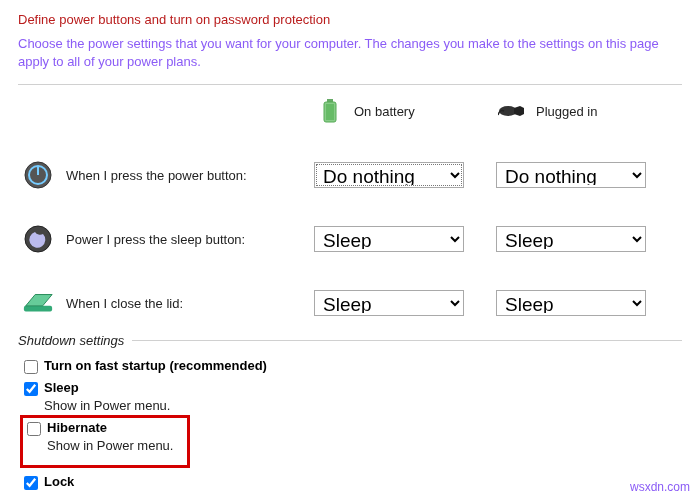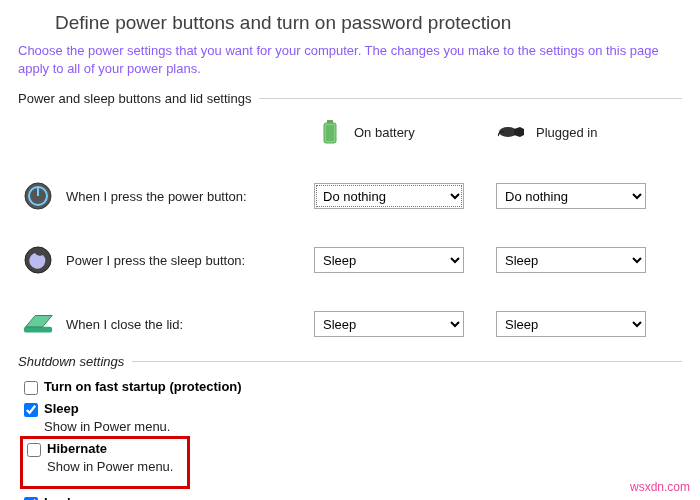--- a/index.html
+++ b/index.html
@@ -7,25 +7,24 @@
       font-family: "Segoe UI", Tahoma, sans-serif;
       font-size: 13px;
       color: #000;
       background: #fff;
       width: 700px;
       height: 500px;
       padding: 12px 18px;
       overflow: hidden;
     }
     .title {
-      color: #404040;
-      font-size: 19px;
+      color: #b91c1c;
+      font-size: 13px;
       font-weight: 400;
       margin-bottom: 8px;
-      margin-left: 37px;
     }
     .subtitle {
       font-size: 13px;
       color: #8b5cf6;
       margin-bottom: 14px;
       line-height: 1.35;
     }
     .sect-row {
       display: flex;
       align-items: center;
@@ -63,21 +62,21 @@
       font-size: 13px;
       color: #222;
     }
     .icon-wrap {
       width: 32px; height: 32px;
       display: flex; align-items: center; justify-content: center;
     }
     select {
       width: 100%;
       height: 26px;
-      font-size: 13px;
+      font-size: 19px;
       border: 1px solid #a9a9a9;
       background: #fff;
       padding: 2px 4px;
     }
     .sel-focus {
       outline: 1px dotted #777;
       outline-offset: -3px;
     }
     .shutdown {
       margin-top: 6px;
@@ -106,34 +105,33 @@
     .highlight-box {
       border: 3px solid #d40000;
       padding: 2px 4px 10px 4px;
       margin-left: -4px;
       display: inline-block;
       min-width: 170px;
     }
     .watermark {
       position: absolute;
       bottom: 6px; right: 10px;
-      color: #ec4899;
+      color: #8b5cf6;
       font-size: 12px;
     }
     
     .icon-power svg, .icon-sleep svg, .icon-lid svg { display: block; }
   </style>
 </head>
 <body>
 
 <div class="title">Define power buttons and turn on password protection</div>
 <div class="subtitle">Choose the power settings that you want for your computer. The changes you make to the settings on this page apply to all of your power plans.</div>
 
 <div class="sect-row">
-  <span class="sect-label">Power and sleep buttons and lid settings</span>
   <hr>
 </div>
 
 <div class="grid">
   <div class="hdr-spacer"></div>
   <div class="hdr-cell">
     <span class="icon-wrap">
       <svg width="16" height="24" viewBox="0 0 16 24">
           <rect x="5" y="0" width="6" height="3" fill="#6a6"></rect>
           <rect x="2" y="3" width="12" height="20" rx="2" fill="#8c8" stroke="#5a5"></rect>
@@ -206,21 +204,21 @@
 <div class="sect-row" style="margin-top:14px;font-style:italic;">
   <span class="sect-label">Shutdown settings</span>
   <hr>
 </div>
 
 <div class="shutdown">
 
   <div class="opt">
     <input type="checkbox" style="">
     <div class="opt-body">
-      <span class="opt-title">Turn on fast startup (protection)</span>
+      <span class="opt-title">Turn on fast startup (recommended)</span>
     </div>
   </div>
 
   <div class="opt">
     <input type="checkbox" checked="" style="">
     <div class="opt-body">
       <span class="opt-title">Sleep</span>
     </div>
   </div>
   <div class="opt-desc">Show in Power menu.</div>

